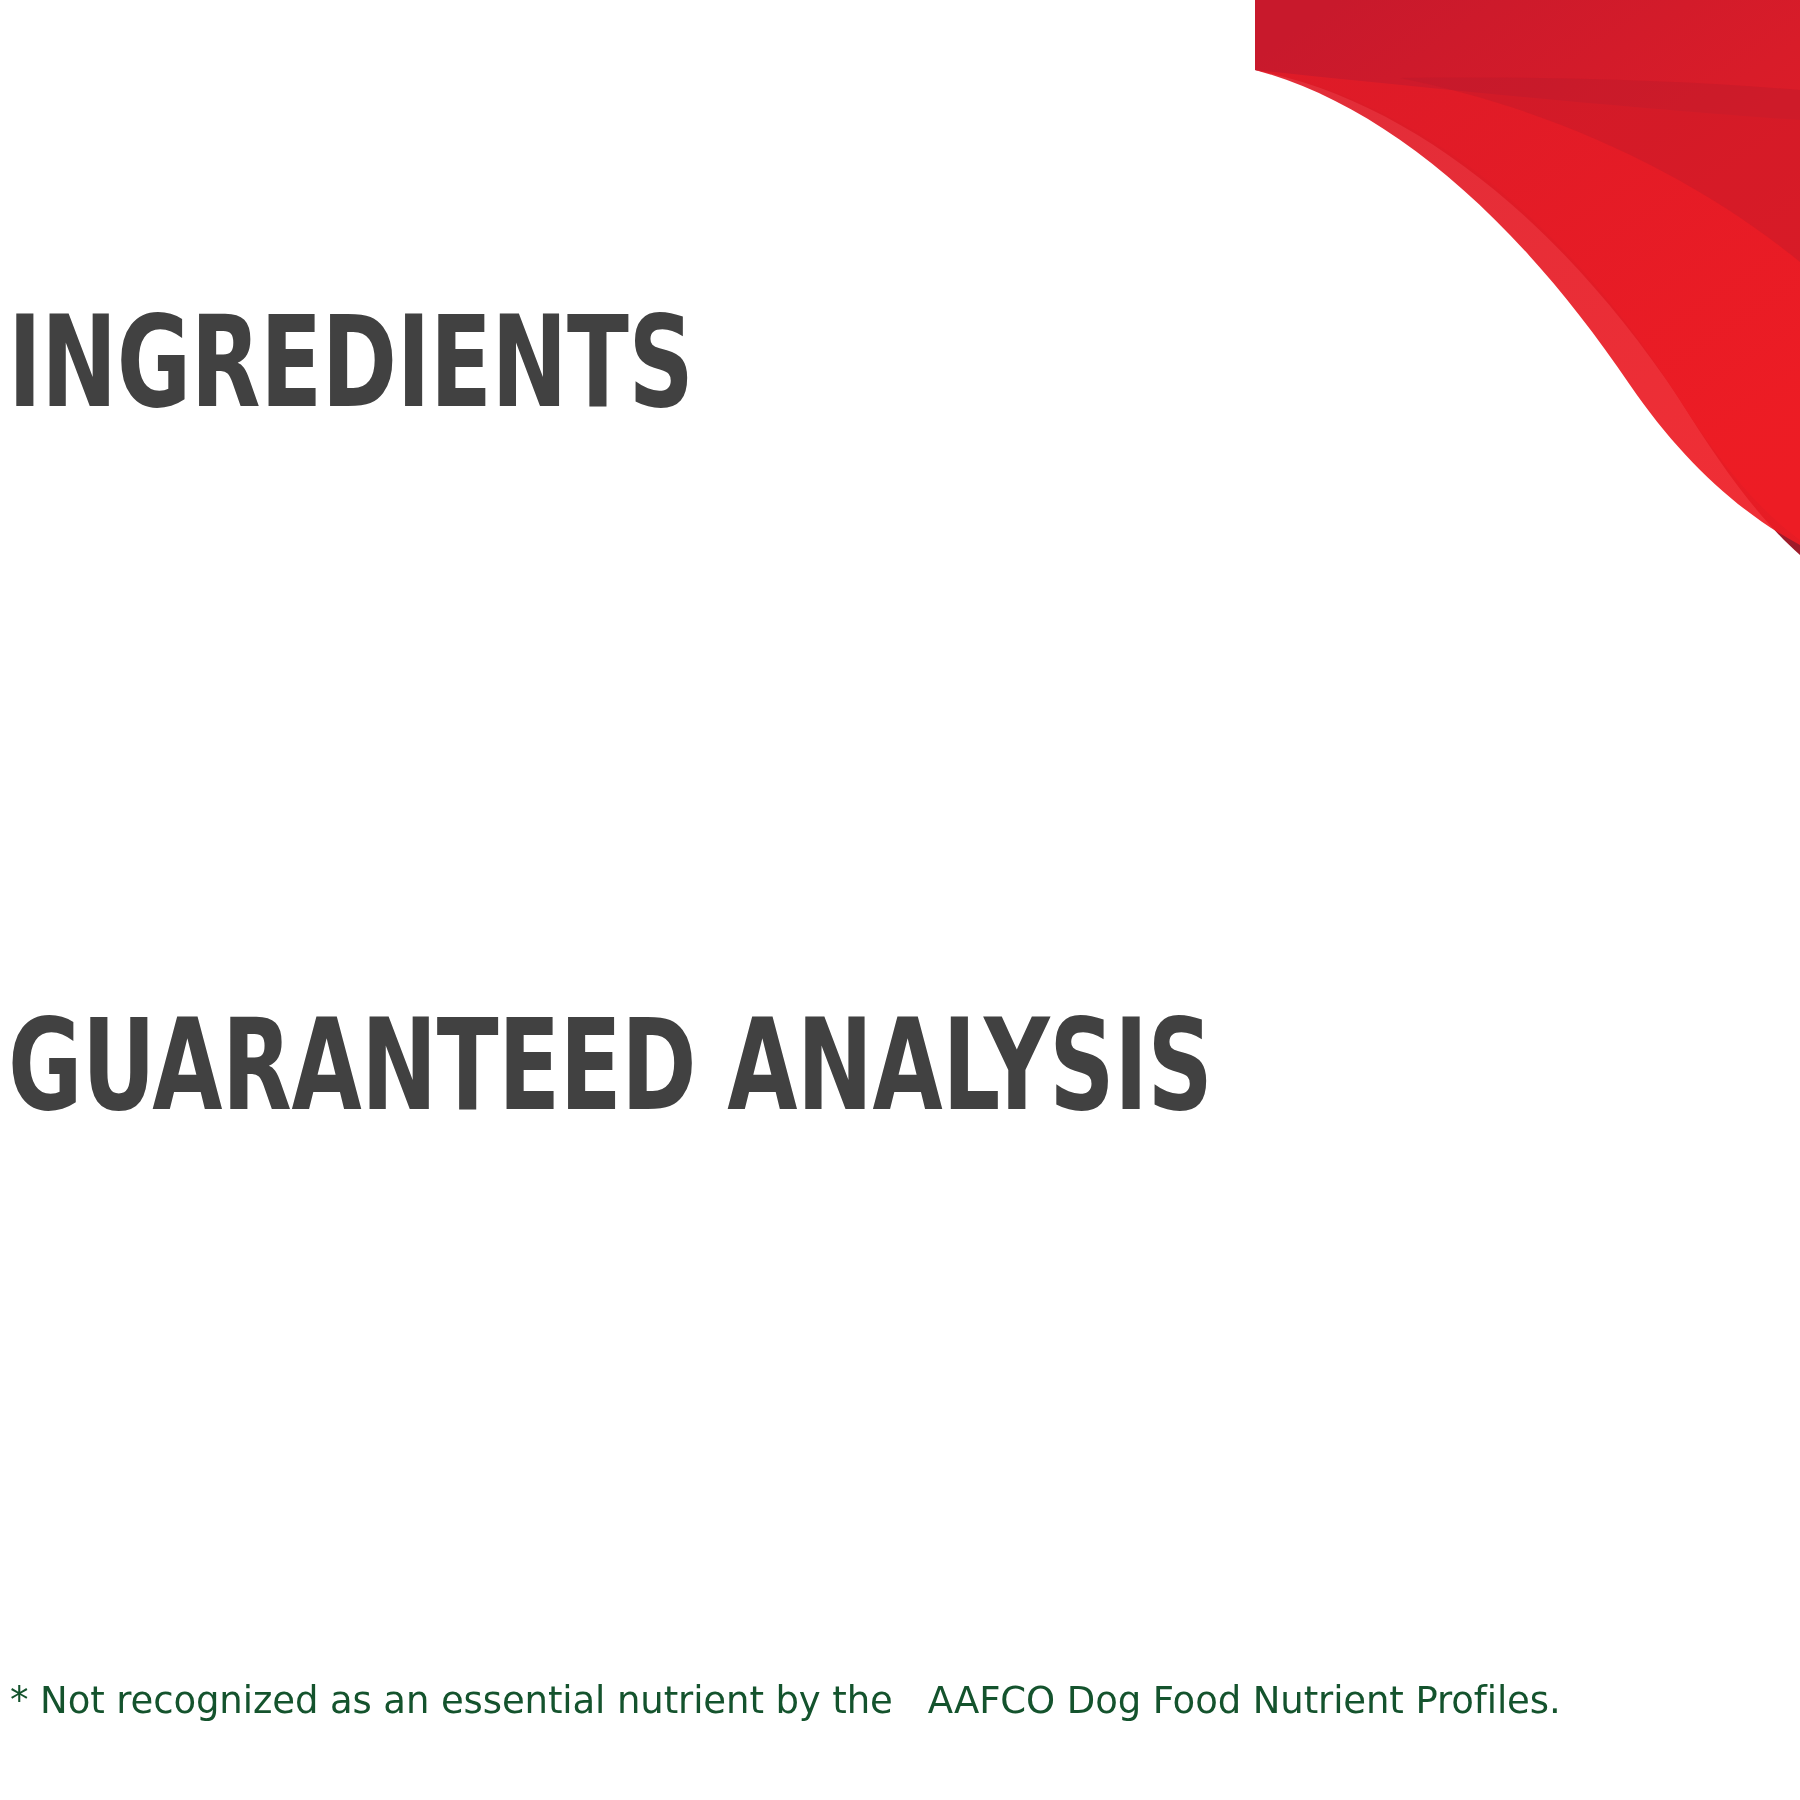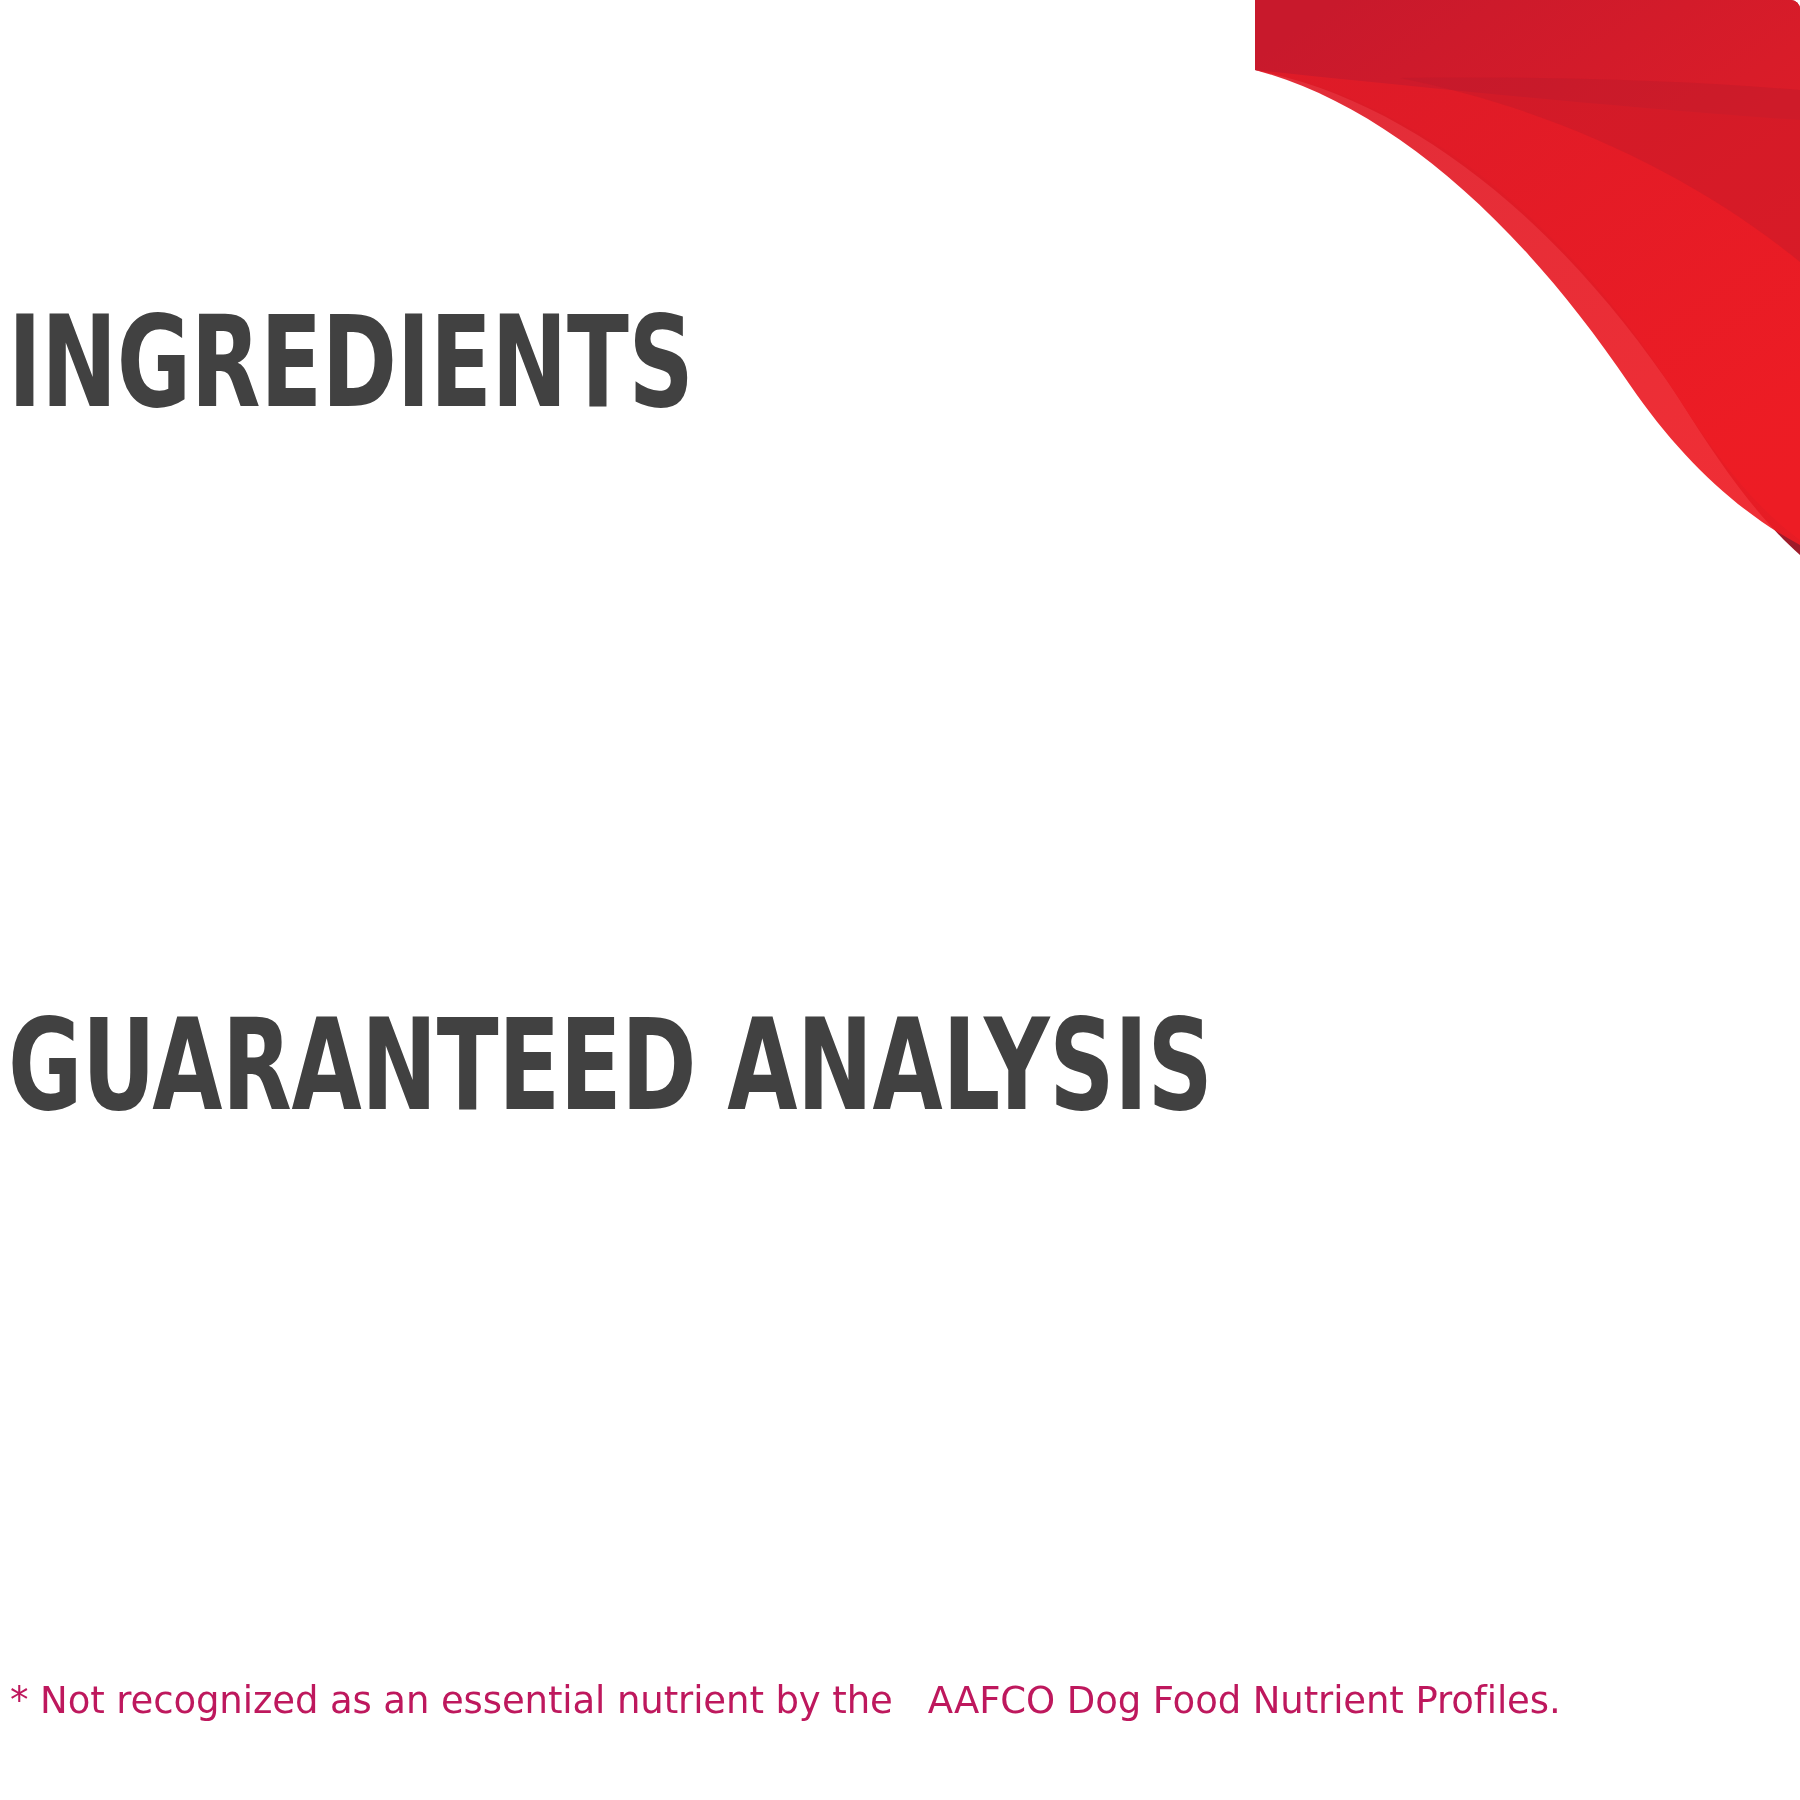--- a/index.html
+++ b/index.html
@@ -8,21 +8,20 @@
     background: #ffffff;
   }
 
   #panel {
     position: relative;
     width: 1800px;
     height: 1800px;
     background: #ffffff;
     overflow: hidden;
     font-family: "DejaVu Sans", sans-serif;
-    border-radius: 9px;
     -webkit-font-smoothing: antialiased;
   }
 
   
   #swoosh {
     position: absolute;
     top: 0;
     right: 0;
     width: 640px;
     height: 580px;
@@ -88,21 +87,21 @@
     width: 1560px;
   }
 
   #footnote {
     position: absolute;
     left: 2px;
     top: 1678px;
     width: 1760px;
     font-family: "DejaVu Sans", "Liberation Sans", sans-serif;
     font-weight: 400;
-    color: #be185d;
+    color: #14532d;
     font-size: 37px;
     line-height: 46px;
     letter-spacing: -0.1px;
     white-space: pre;
   }
 </style>
 </head>
 <body>
 
 <div id="panel">

